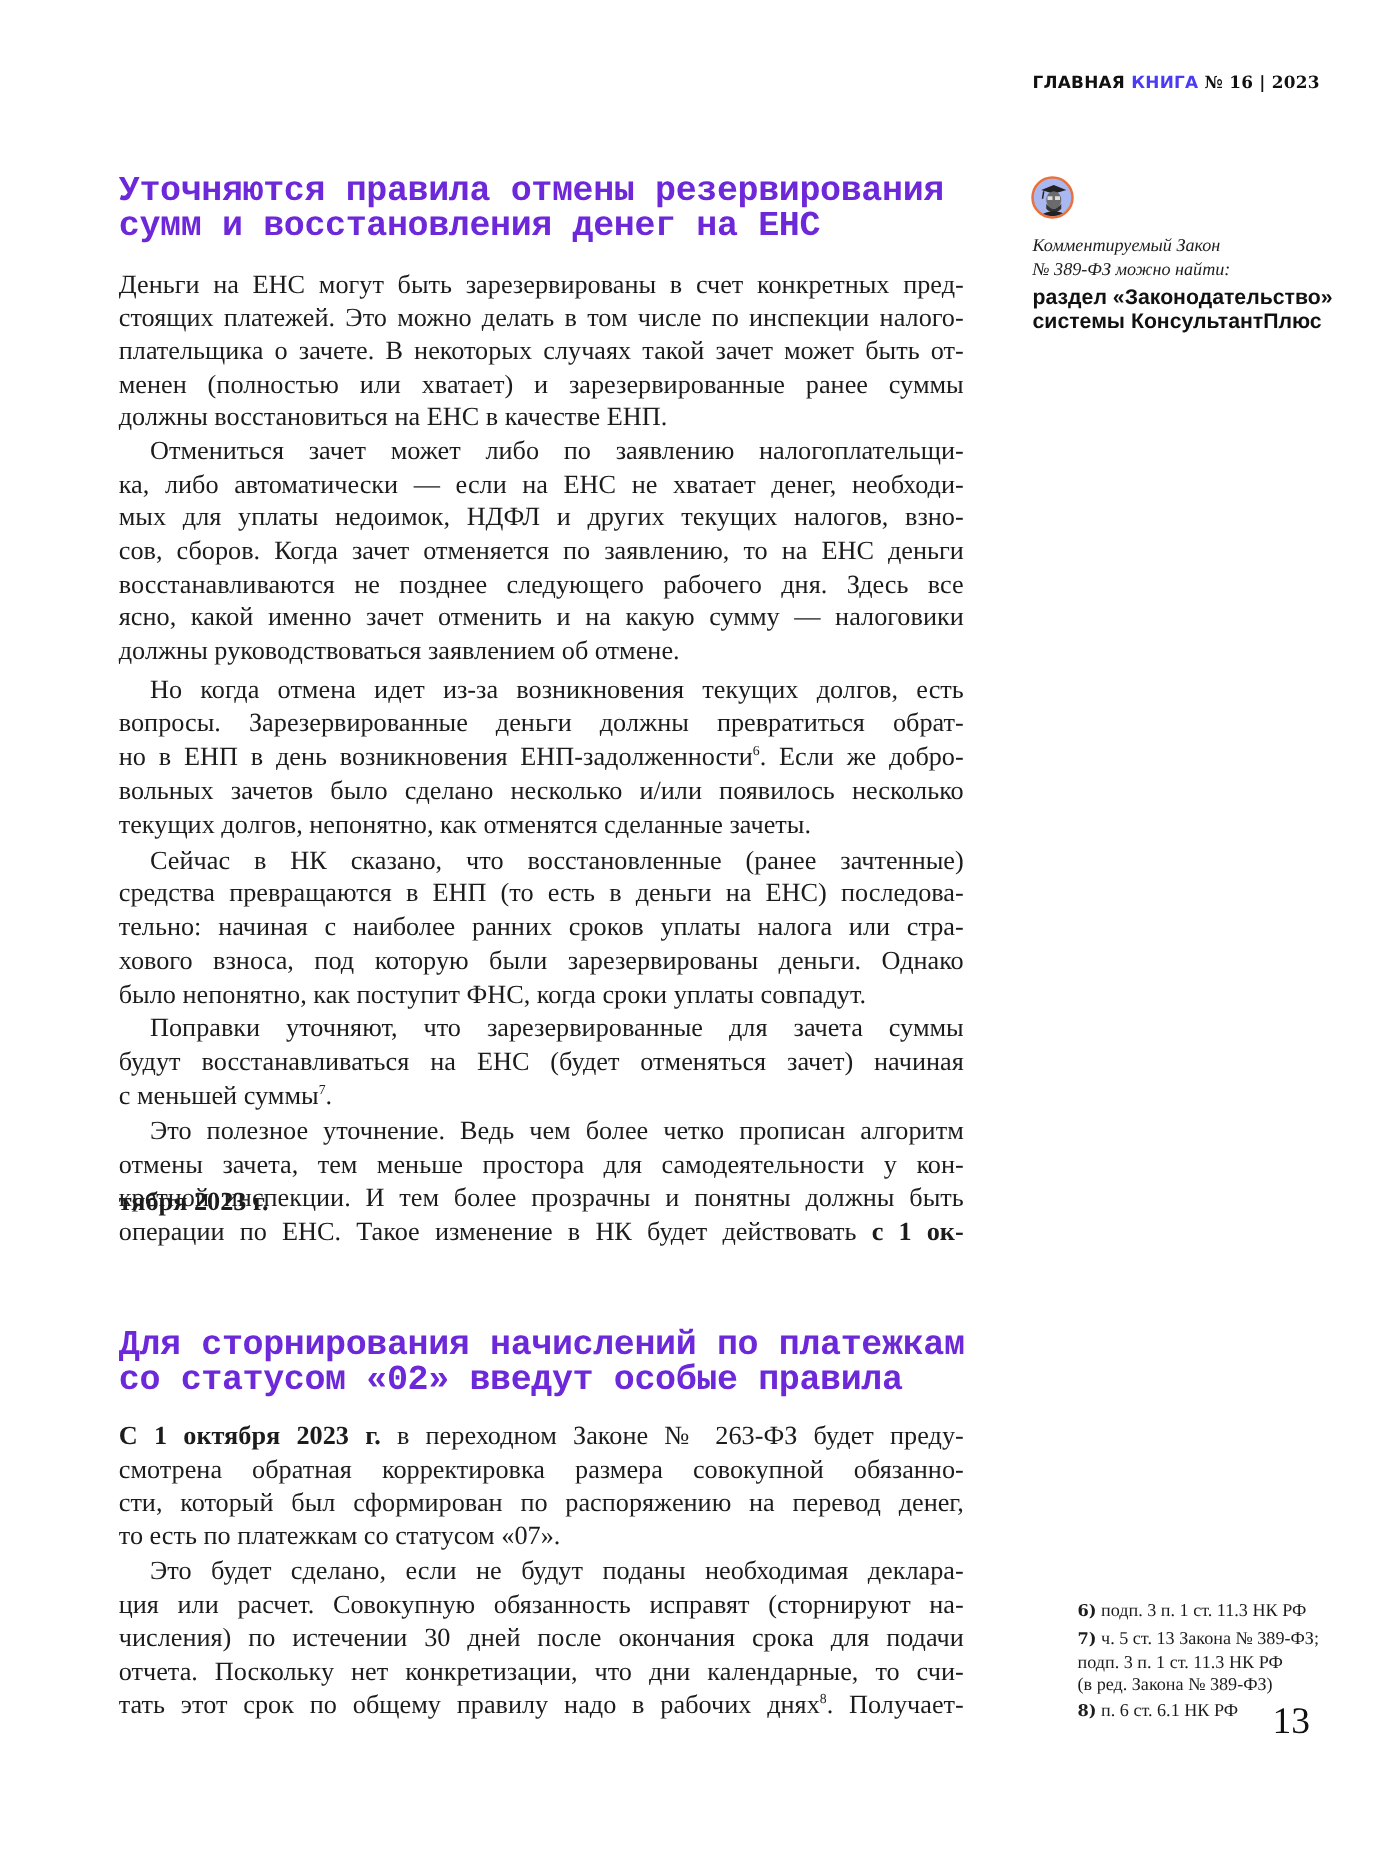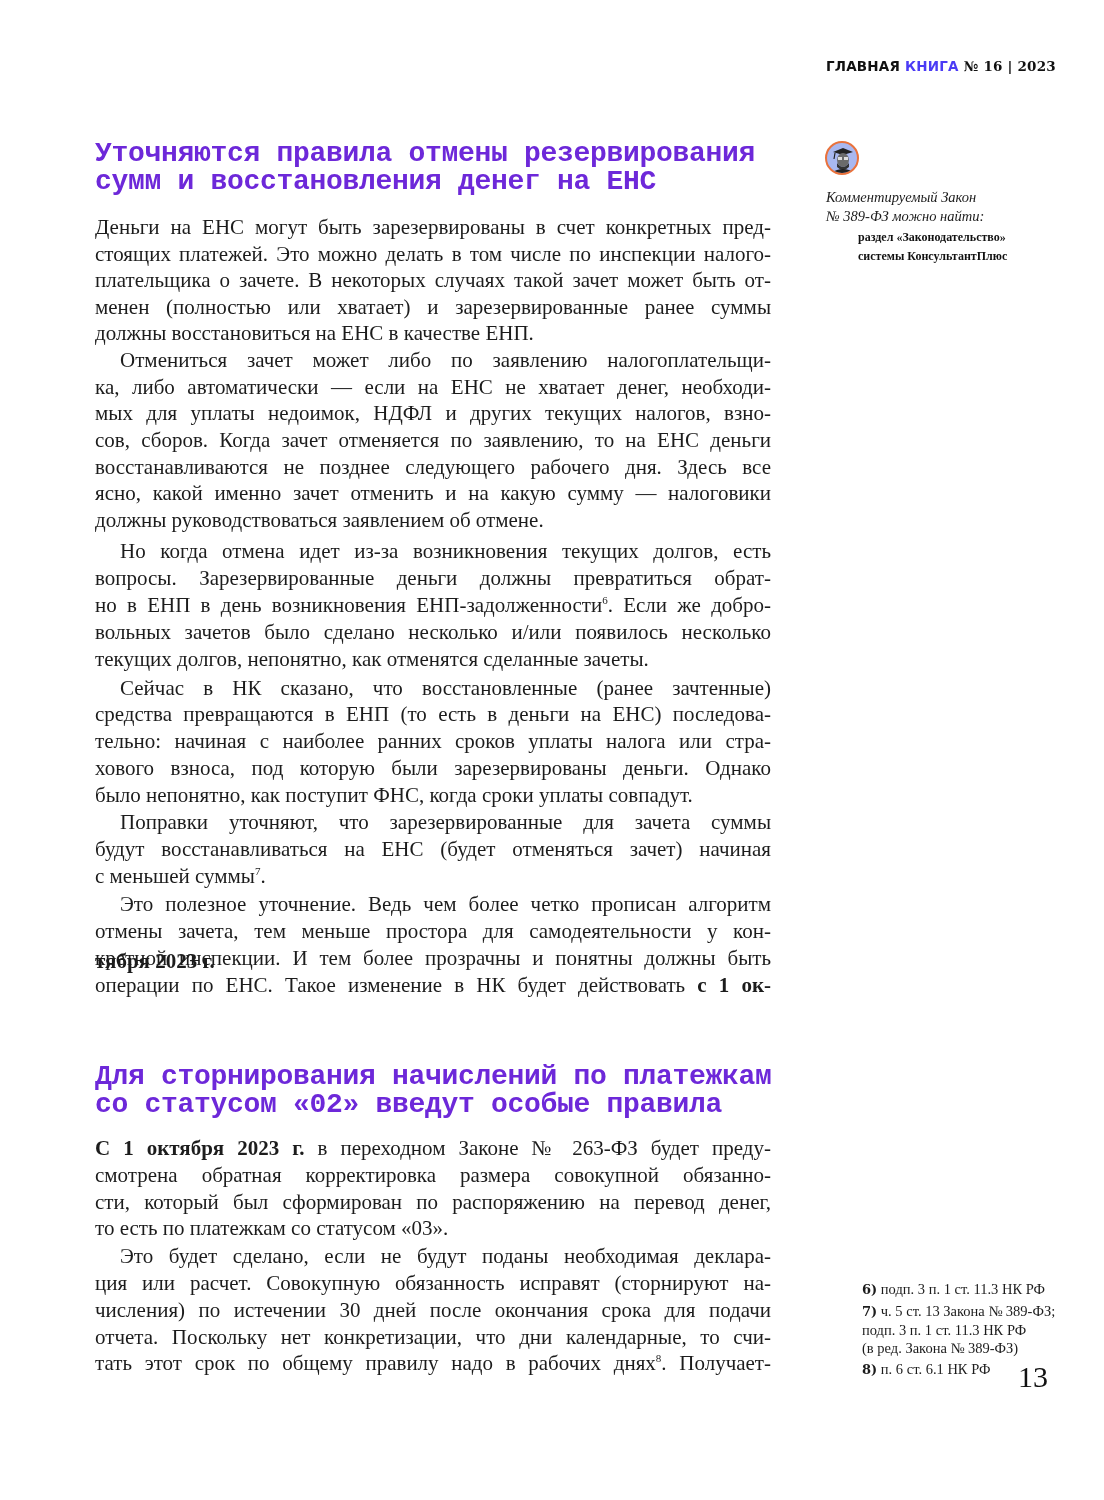--- a/index.html
+++ b/index.html
@@ -8,21 +8,21 @@
   .masthead .accent { color:#4b3bf5; }
   .masthead .issue { font-family:"DejaVu Serif", serif; font-weight:bold; }
   .h { position:absolute; left:95px; font-family:Liberation Mono, monospace; font-weight:bold; font-size:28px; line-height:28px; color:#6d28d9; white-space:nowrap; letter-spacing:-0.3px; }
   .ln { position:absolute; left:95px; width:676px; font-family:"Liberation Serif", serif; font-size:21px; line-height:26px; color:#1c1c1c; text-align:justify; text-align-last:justify; white-space:nowrap; transform-origin:left top; }
   .ln.last { text-align-last:left; }
   .ln.ind { text-indent:25px; }
   .ln b { font-weight:bold; }
   .ln sup { font-size:11px; line-height:0; vertical-align:super; }
   .side { position:absolute; left:826px; font-family:"Liberation Serif", serif; color:#1c1c1c; white-space:nowrap; }
   .side-note { top:188px; font-size:14.5px; line-height:19px;font-style:italic; }
-  .side-bold { top:228px; font-family:Liberation Serif, serif; font-weight:bold; font-size:12px; line-height:19px; color:#111;margin-left:32px; }
+  .side-bold { top:228px; font-family:Liberation Sans, sans-serif; font-weight:bold; font-size:17px; line-height:19px; color:#111; }
   .avatar { position:absolute; left:825px; top:141px; width:34px; height:34px; border-radius:50%; background:#a9b8f0; border:2px solid #e9723c; box-sizing:border-box; overflow:hidden; }
   .fn { position:absolute; left:826px; font-family:"Liberation Serif", serif; font-size:14.5px; line-height:18px; color:#1c1c1c; white-space:nowrap;margin-left:36px; }
   .fn b { font-family:"DejaVu Serif", serif; font-size:13px; }
   .page-num { position:absolute; left:1018px; top:1360px; font-family:"Liberation Serif", serif; font-size:30px; color:#111; }
 </style>
 </head>
 <body>
 
 <div class="masthead">
   <span>ГЛАВНАЯ</span>
@@ -71,21 +71,21 @@
   <div class="ln last" style="top:948px"><b>тября 2023 г.</b></div>
 </div>
 
 <div class="h" style="top:1063px">Для сторнирования начислений по платежкам</div>
 <div class="h" style="top:1091px">со статусом «02» введут особые правила</div>
 
 <div>
   <div class="ln" style="top:1135px"><b>С 1 октября 2023 г.</b><span> в переходном Законе № 263-ФЗ будет преду-</span></div>
   <div class="ln" style="top:1162px">смотрена обратная корректировка размера совокупной обязанно-</div>
   <div class="ln" style="top:1189px">сти, который был сформирован по распоряжению на перевод денег,</div>
-  <div class="ln last" style="top:1215px">то есть по платежкам со статусом «03».</div>
+  <div class="ln last" style="top:1215px">то есть по платежкам со статусом «07».</div>
 
   <div class="ln ind" style="top:1243px">Это будет сделано, если не будут поданы необходимая деклара-</div>
   <div class="ln" style="top:1270px">ция или расчет. Совокупную обязанность исправят (сторнируют на-</div>
   <div class="ln" style="top:1297px">числения) по истечении 30 дней после окончания срока для подачи</div>
   <div class="ln" style="top:1324px">отчета. Поскольку нет конкретизации, что дни календарные, то счи-</div>
   <div class="ln" style="top:1350px"><span>тать этот срок по общему правилу надо в рабочих днях</span><sup>8</sup><span>. Получает-</span></div>
 </div>
 
 <div class="avatar">
   <svg width="30" height="30" viewBox="0 0 30 30">

